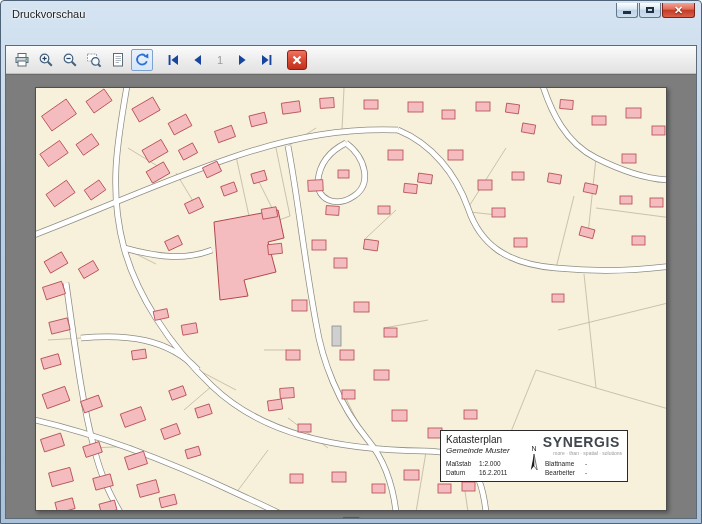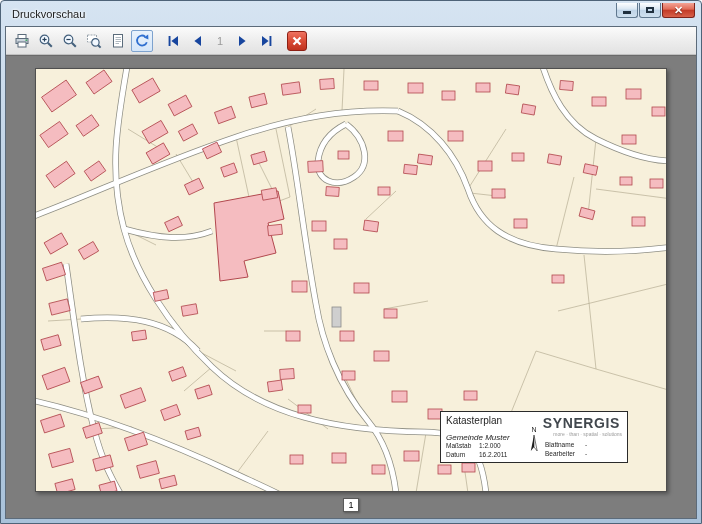--- a/index.html
+++ b/index.html
@@ -3,21 +3,21 @@
 <meta charset="utf-8">
 <style>
   html,body{margin:0;padding:0;background:#ffffff;font-family:"Liberation Sans",sans-serif;}
   body{width:702px;height:524px;overflow:hidden;}
 
   
   .window{
     width:702px;height:524px;box-sizing:border-box;
     border:1px solid #4e6378;border-radius:4px 4px 0 0;
     background:linear-gradient(180deg,#d6e4f2 0%,#bcd0e4 40%,#a9c2da 100%);
-    padding:0 4px 4px 4px;display:flex;flex-direction:column;
+    padding:0 4px 4px 4px;display:flex;flex-direction:column;gap:19px;
   }
   .titlebar{height:24px;display:flex;align-items:center;padding:1px 2px 0 7px;}
   .title-text{flex:1;font-size:11px;color:#1b1b1b;text-shadow:0 0 3px #ffffff,0 0 3px #ffffff;}
   .win-controls{display:flex;gap:1px;align-self:flex-start;margin-top:1px;}
   .win-btn{height:15px;box-sizing:border-box;border:1px solid #60788f;border-top:none;
     border-radius:0 0 3px 3px;display:flex;align-items:center;justify-content:center;
     background:linear-gradient(180deg,#fdfeff 0%,#d9e6f2 45%,#bed3e7 50%,#cfe0ef 100%);padding:0;cursor:default;}
   .win-btn.min,.win-btn.max{width:22px;}
   .win-btn.close{width:33px;border-color:#7e231a;
     background:linear-gradient(180deg,#f3a395 0%,#e06a56 45%,#c23a26 50%,#d8604a 100%);}
@@ -43,21 +43,21 @@
     padding-top:12px;overflow:hidden;border-top:1px solid #6a6a6a;}
   .page{width:630px;height:422px;flex:0 0 422px;background:#ffffff;border:1px solid #4f4f4f;position:relative;
     box-shadow:2px 2px 4px rgba(0,0,0,0.35);}
   svg.map{display:block;width:630px;height:422px;}
 
   
   .titleblock{position:absolute;right:38px;bottom:28px;width:188px;height:52px;box-sizing:border-box;
     background:#ffffff;border:1px solid #2a2a2a;display:flex;padding:3px 5px 3px 5px;gap:3px;color:#1e1e1e;}
   .tb-left{flex:1 1 46%;display:flex;flex-direction:column;min-width:0;}
   .tb-title{font-size:10px;}
-  .tb-sub{font-size:8px;font-style:italic;margin-top:7px;}
+  .tb-sub{font-size:8px;font-style:italic;margin-top:1px;}
   .tb-rows{margin-top:auto;display:grid;grid-template-columns:33px 1fr;font-size:6.5px;line-height:1.35;}
   .tb-north{flex:0 0 16px;display:flex;align-items:flex-end;justify-content:center;padding-bottom:1px;}
   .tb-right{flex:1 1 46%;display:flex;flex-direction:column;min-width:0;}
   .logo-row{display:flex;align-items:center;justify-content:flex-end;gap:2px;}
   .logo-text{font-size:14px;font-weight:bold;letter-spacing:0.6px;color:#41474d;}
   .logo-tagline{font-size:5px;color:#9a9a9a;text-align:right;white-space:nowrap;line-height:1.2;}
   .tb-right .tb-rows{grid-template-columns:40px 1fr;}
 
   
   .page-tab{margin-top:6px;background:#ffffff;border:1px solid #5a5a5a;font-size:9px;line-height:12px;

